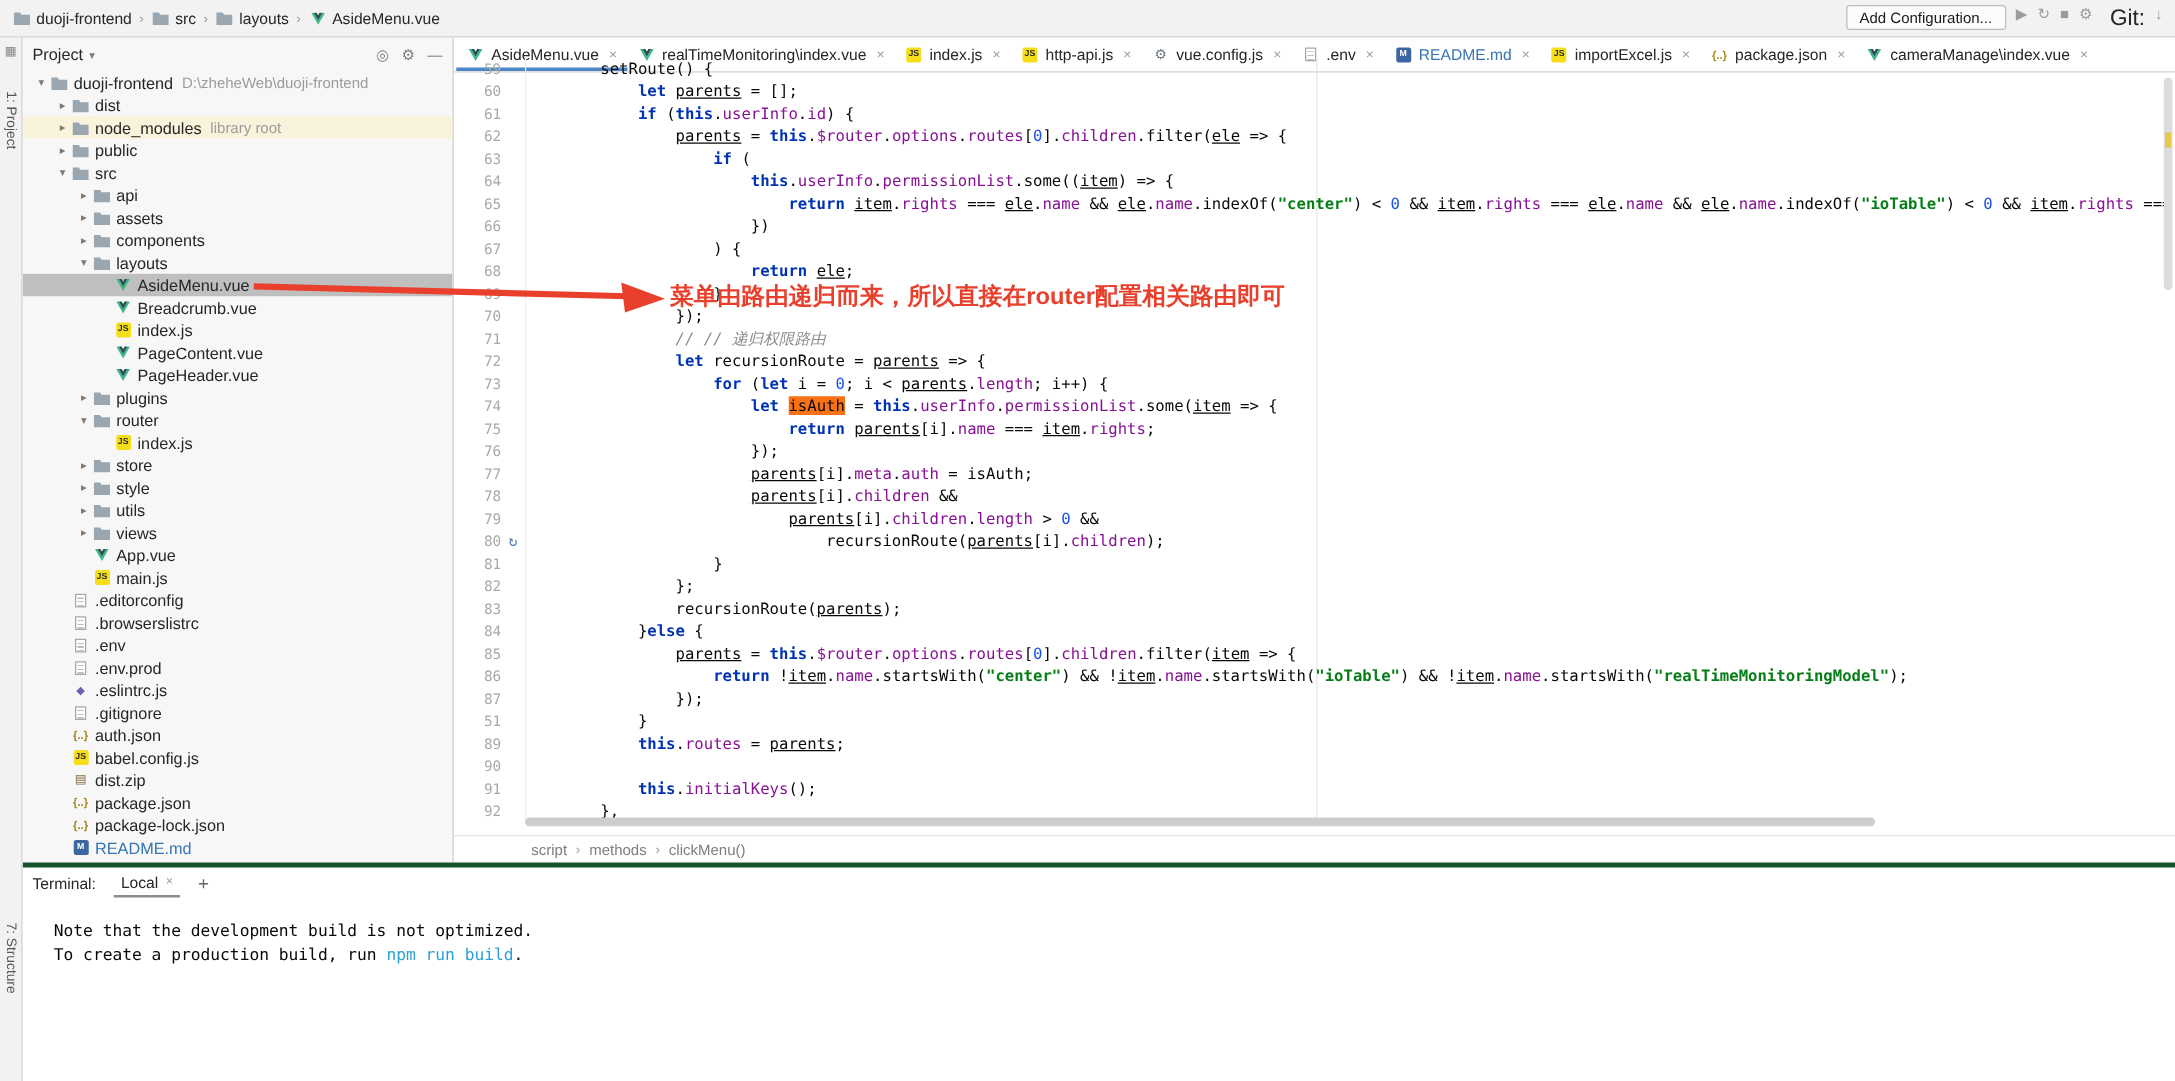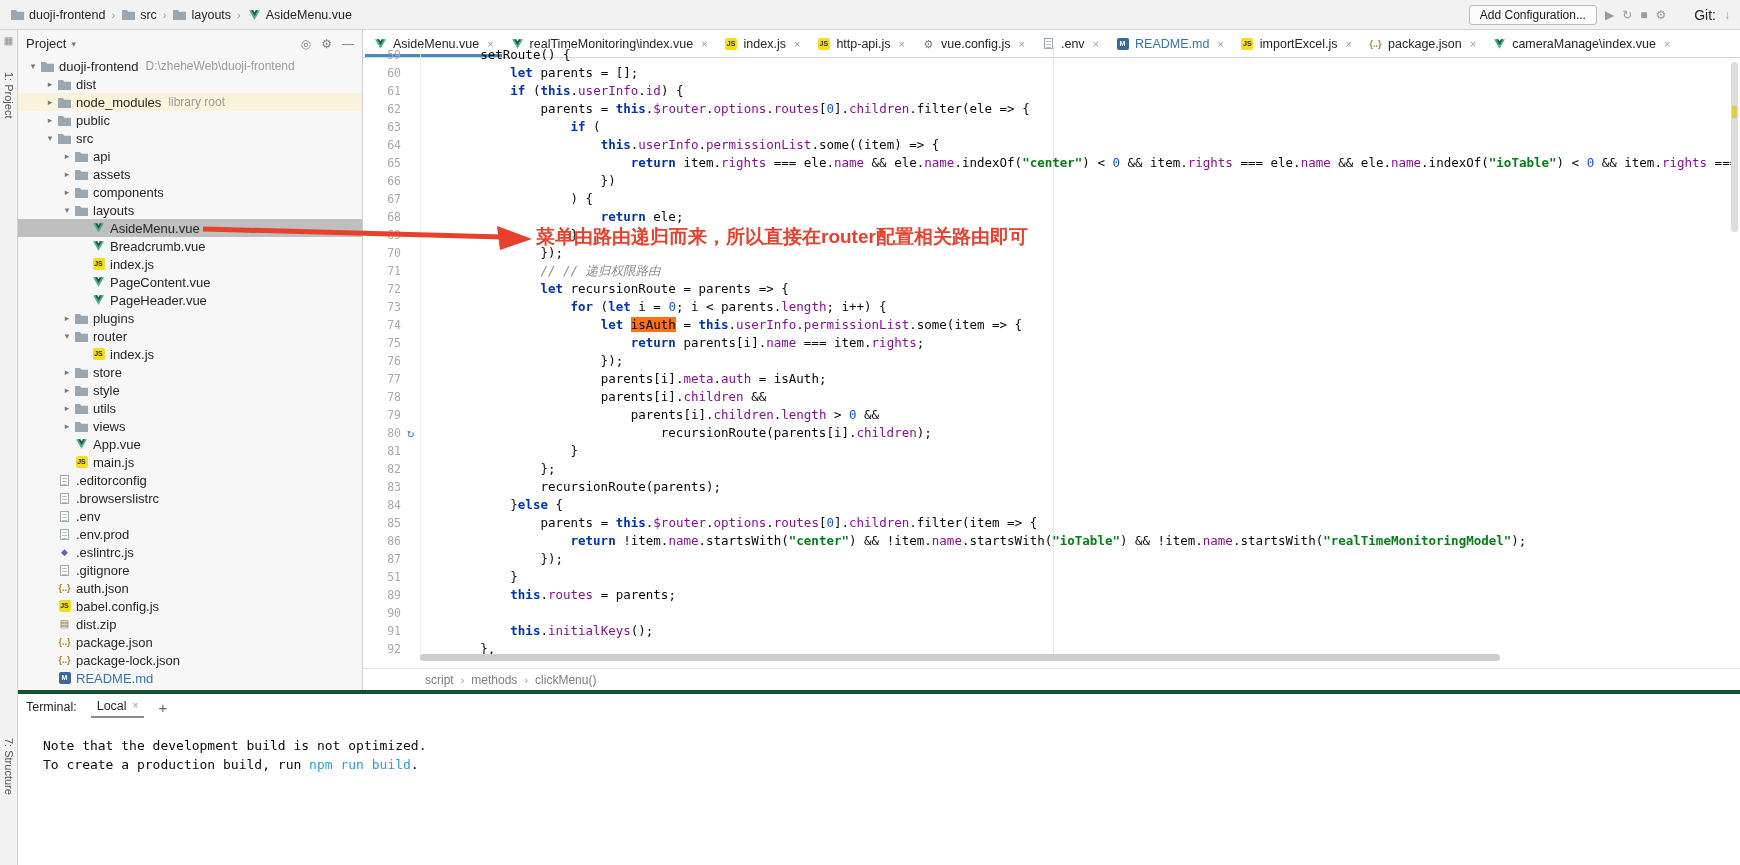--- a/index.html
+++ b/index.html
@@ -2,24 +2,24 @@
 <html><head>
 <meta charset="utf-8">
 <style>
 *{box-sizing:border-box}
 html,body{margin:0;width:1740px;height:865px;overflow:hidden;background:#fff;font-family:"Liberation Sans",sans-serif;color:#262626;position:relative}
 .top-bar{position:absolute;left:0;top:0;width:1740px;height:30px;background:#f2f2f2;border-bottom:1px solid #d3d3d3;display:flex;align-items:center;padding:0 10px 0 10px;z-index:5}
 .crumbs{display:flex;align-items:center;gap:6px;font-size:12.5px}
 .crumb{display:flex;align-items:center;gap:4px}
 .sep{color:#9a9a9a;font-size:11px}
 .b{font-weight:normal}
-.top-right{margin-left:auto;display:flex;align-items:center;gap:8px}
+.top-right{margin-left:auto;display:flex;align-items:flex-start;gap:8px}
 .addcfg{border:1px solid #bdbdbd;border-radius:3px;background:#fcfcfc;padding:2px 10px;font-size:12px;font-family:inherit;color:#1a1a1a;cursor:default}
 .tbi{color:#9b9b9b;font-size:12px}
-.gitlbl{font-size:14px;margin-left:20px}
+.gitlbl{font-size:18px;margin-left:6px}
 .left-strip{position:absolute;left:0;top:30px;width:18px;height:835px;background:#f2f2f2;border-right:1px solid #d3d3d3;display:flex;flex-direction:column;align-items:center;padding-top:5px;z-index:4}
 .stripicon{color:#8a8a8a;font-size:10px}
 .vtext{writing-mode:vertical-lr;font-size:11px;color:#555;margin-top:26px}
 .vtext.bottom{margin-top:auto;margin-bottom:70px}
 .project-panel{position:absolute;left:18px;top:30px;width:345px;height:660px;background:#f7f7f7;border-right:1px solid #cfcfcf;overflow:hidden;z-index:3}
 .pp-header{height:27px;display:flex;align-items:center;gap:5px;padding:0 8px;font-size:13px}
 .pp-chevron{font-size:9px;color:#7a7a7a}
 .pp-icons{margin-left:auto;display:flex;gap:10px;color:#7f7f7f;font-size:12px}
 .trow{height:18px;display:flex;align-items:center;font-size:13px;white-space:nowrap}
 .trow.sel{background:#bfbfbf}
@@ -48,21 +48,21 @@
 .cl{display:flex;height:18px;line-height:18px;font-family:"DejaVu Sans Mono",monospace;font-size:12.5px;white-space:pre;position:relative}
 .ln{width:38px;flex:none;text-align:right;color:#a9a9a9;font-size:11.5px}
 .gic{width:19px;flex:none;text-align:center;color:#4d7ab5;font-size:12px}
 .ct{flex:none}
 .tk-d{color:#080808}
 .tk-k{color:#0033b3;font-weight:600}
 .tk-f{color:#871094}
 .tk-s{color:#067d17;font-weight:600}
 .tk-n{color:#1750eb}
 .tk-c{color:#8c8c8c;font-style:italic}
-.tk-p{color:#080808;}
+.tk-p{color:#080808;text-decoration:underline}
 .tk-h{color:#080808;background:#f97316}
 .tk-m{color:#2aa0d8}
 .hscroll{position:absolute;left:57px;top:624px;width:1080px;height:7px;background:#cdcdcd;border-radius:4px}
 .vscroll{position:absolute;right:2px;top:32px;width:7px;height:170px;background:#dcdcdc;border-radius:4px}
 .vmark{position:absolute;right:3px;top:76px;width:5px;height:12px;background:#e7c84c}
 .ed-crumbs{position:absolute;left:0;top:638px;width:1377px;height:22px;border-top:1px solid #e3e3e3;display:flex;align-items:center;gap:7px;padding-left:62px;font-size:12px;color:#7d7d7d;background:#fff}
 .terminal{position:absolute;left:18px;top:690px;width:1722px;height:175px;background:#fff;border-top:4px solid #14532d;z-index:3}
 .t-header{height:26px;display:flex;align-items:center;gap:14px;padding-left:8px;font-size:12.5px}
 .t-tab{display:flex;align-items:center;gap:6px;padding:2px 6px 3px;border-bottom:2px solid #8c8c8c}
 .t-close{color:#9a9a9a;font-size:10px}

